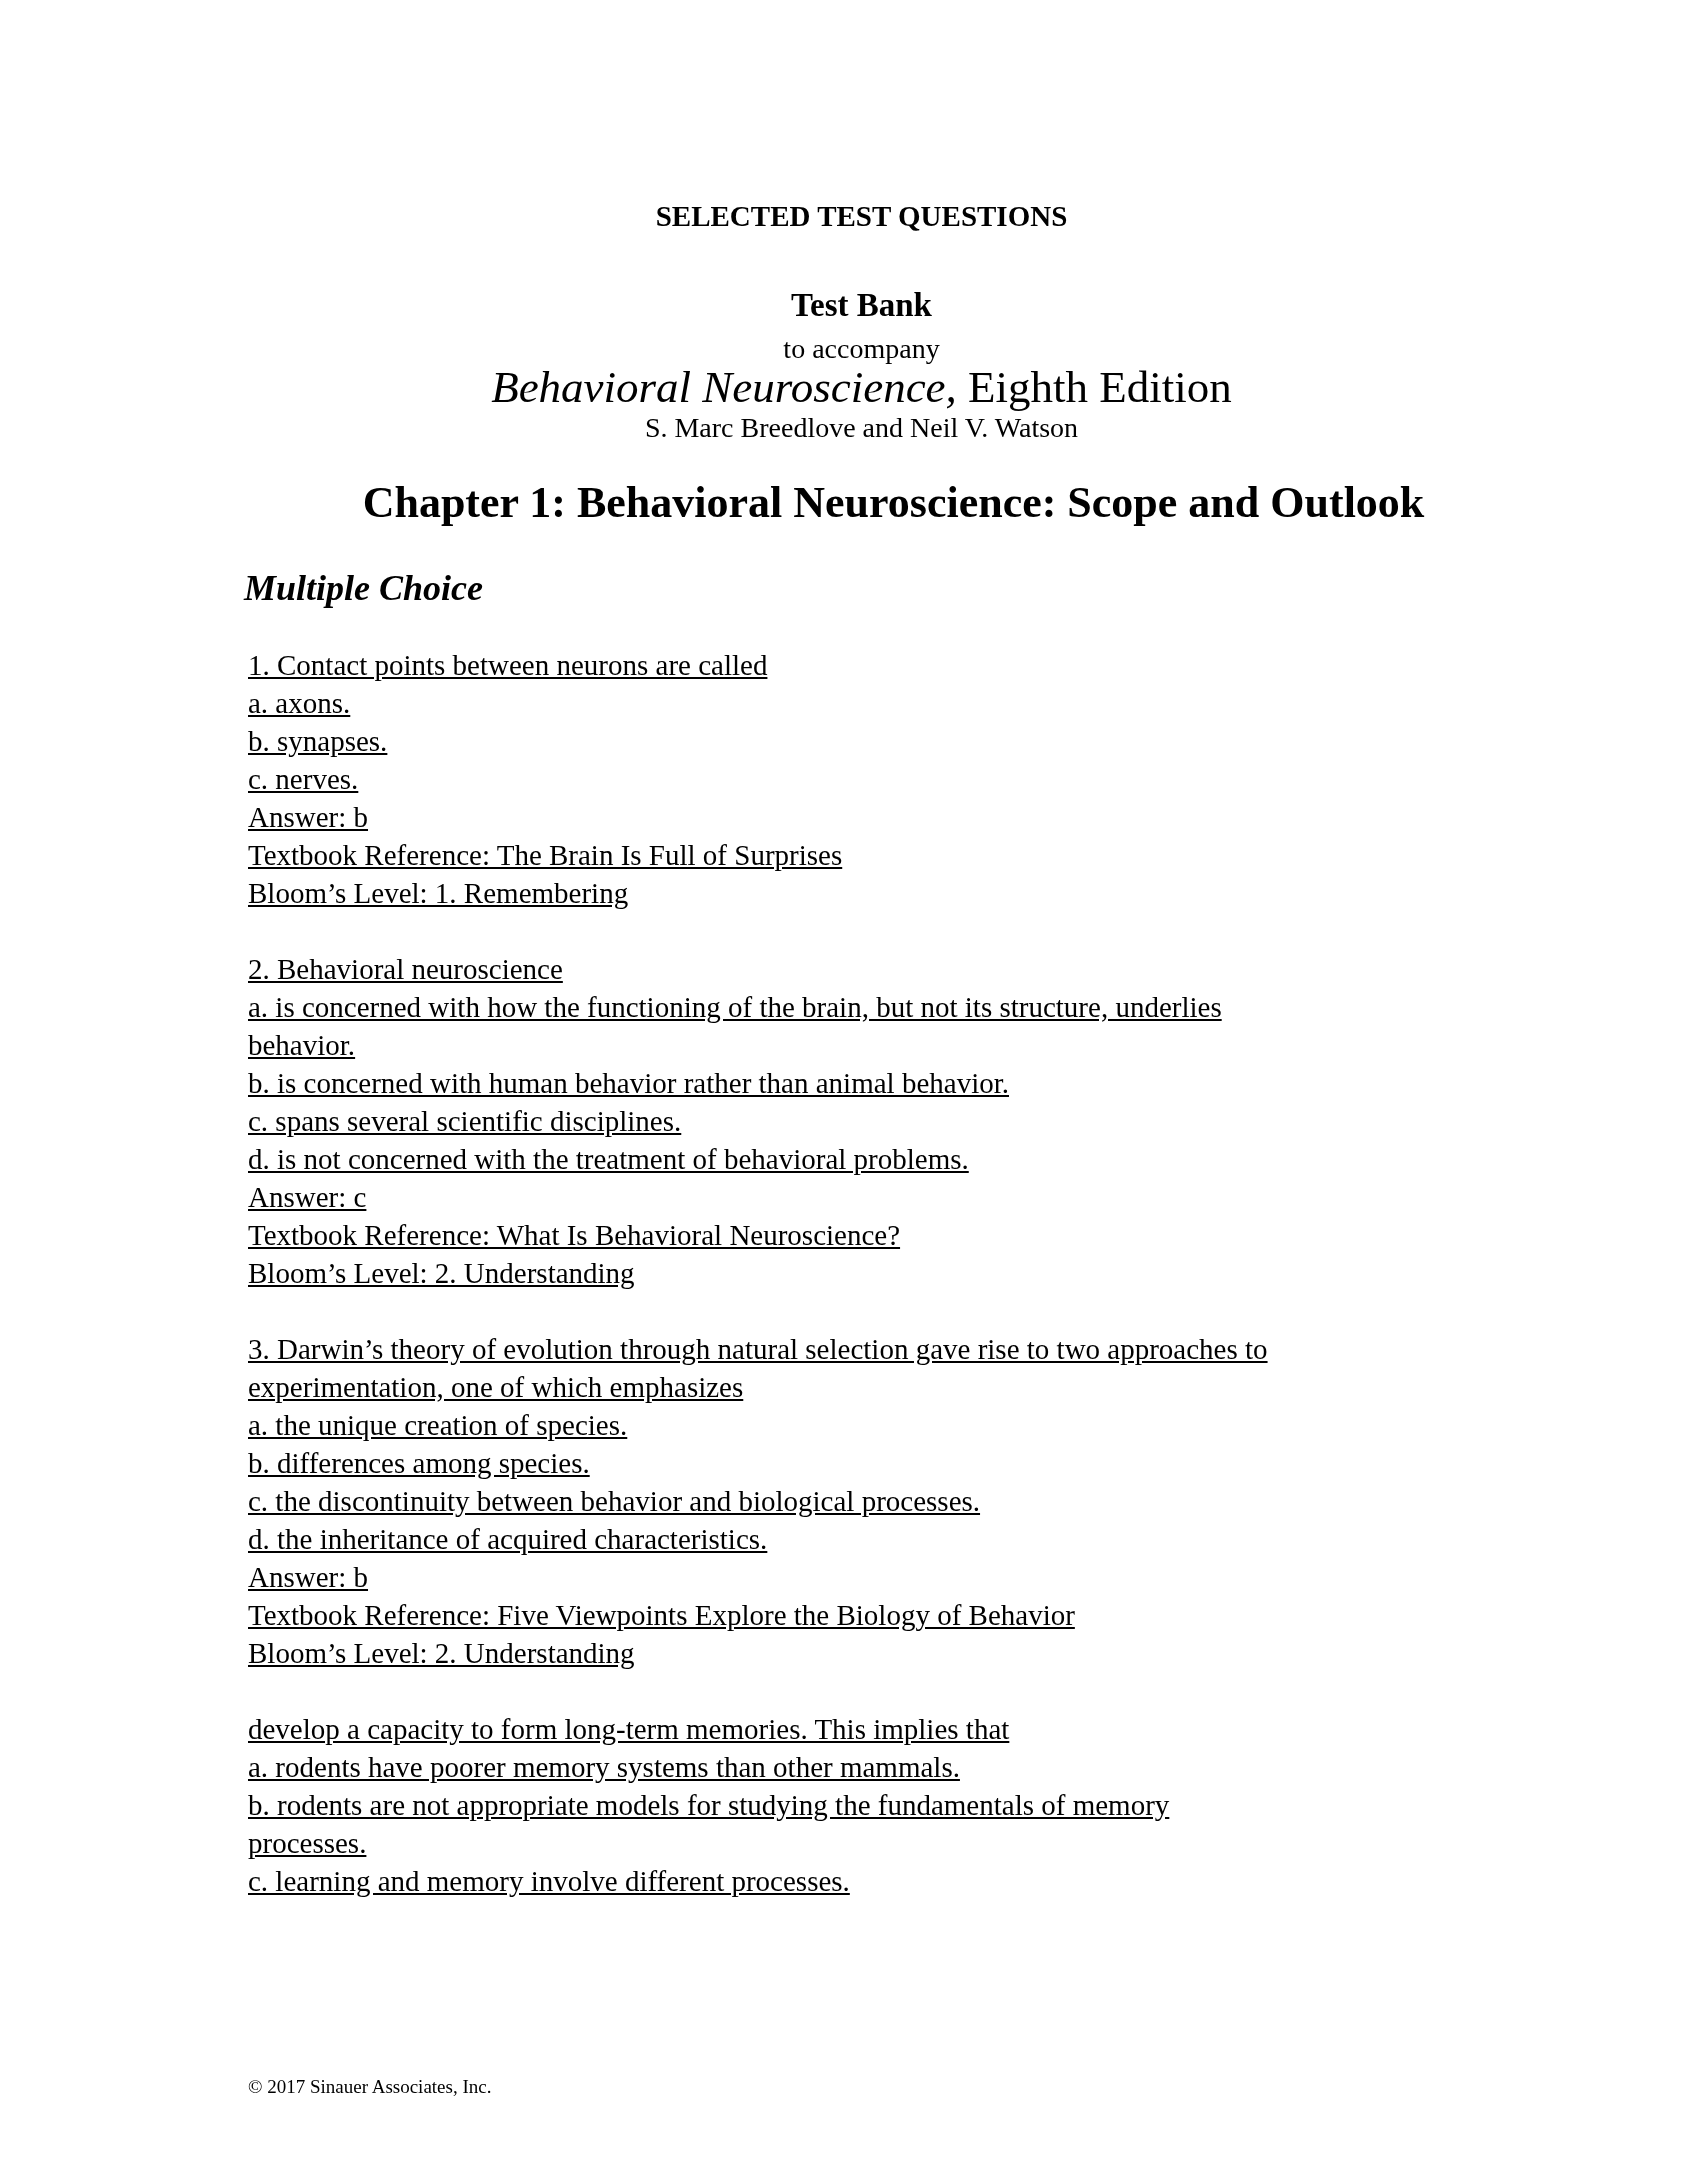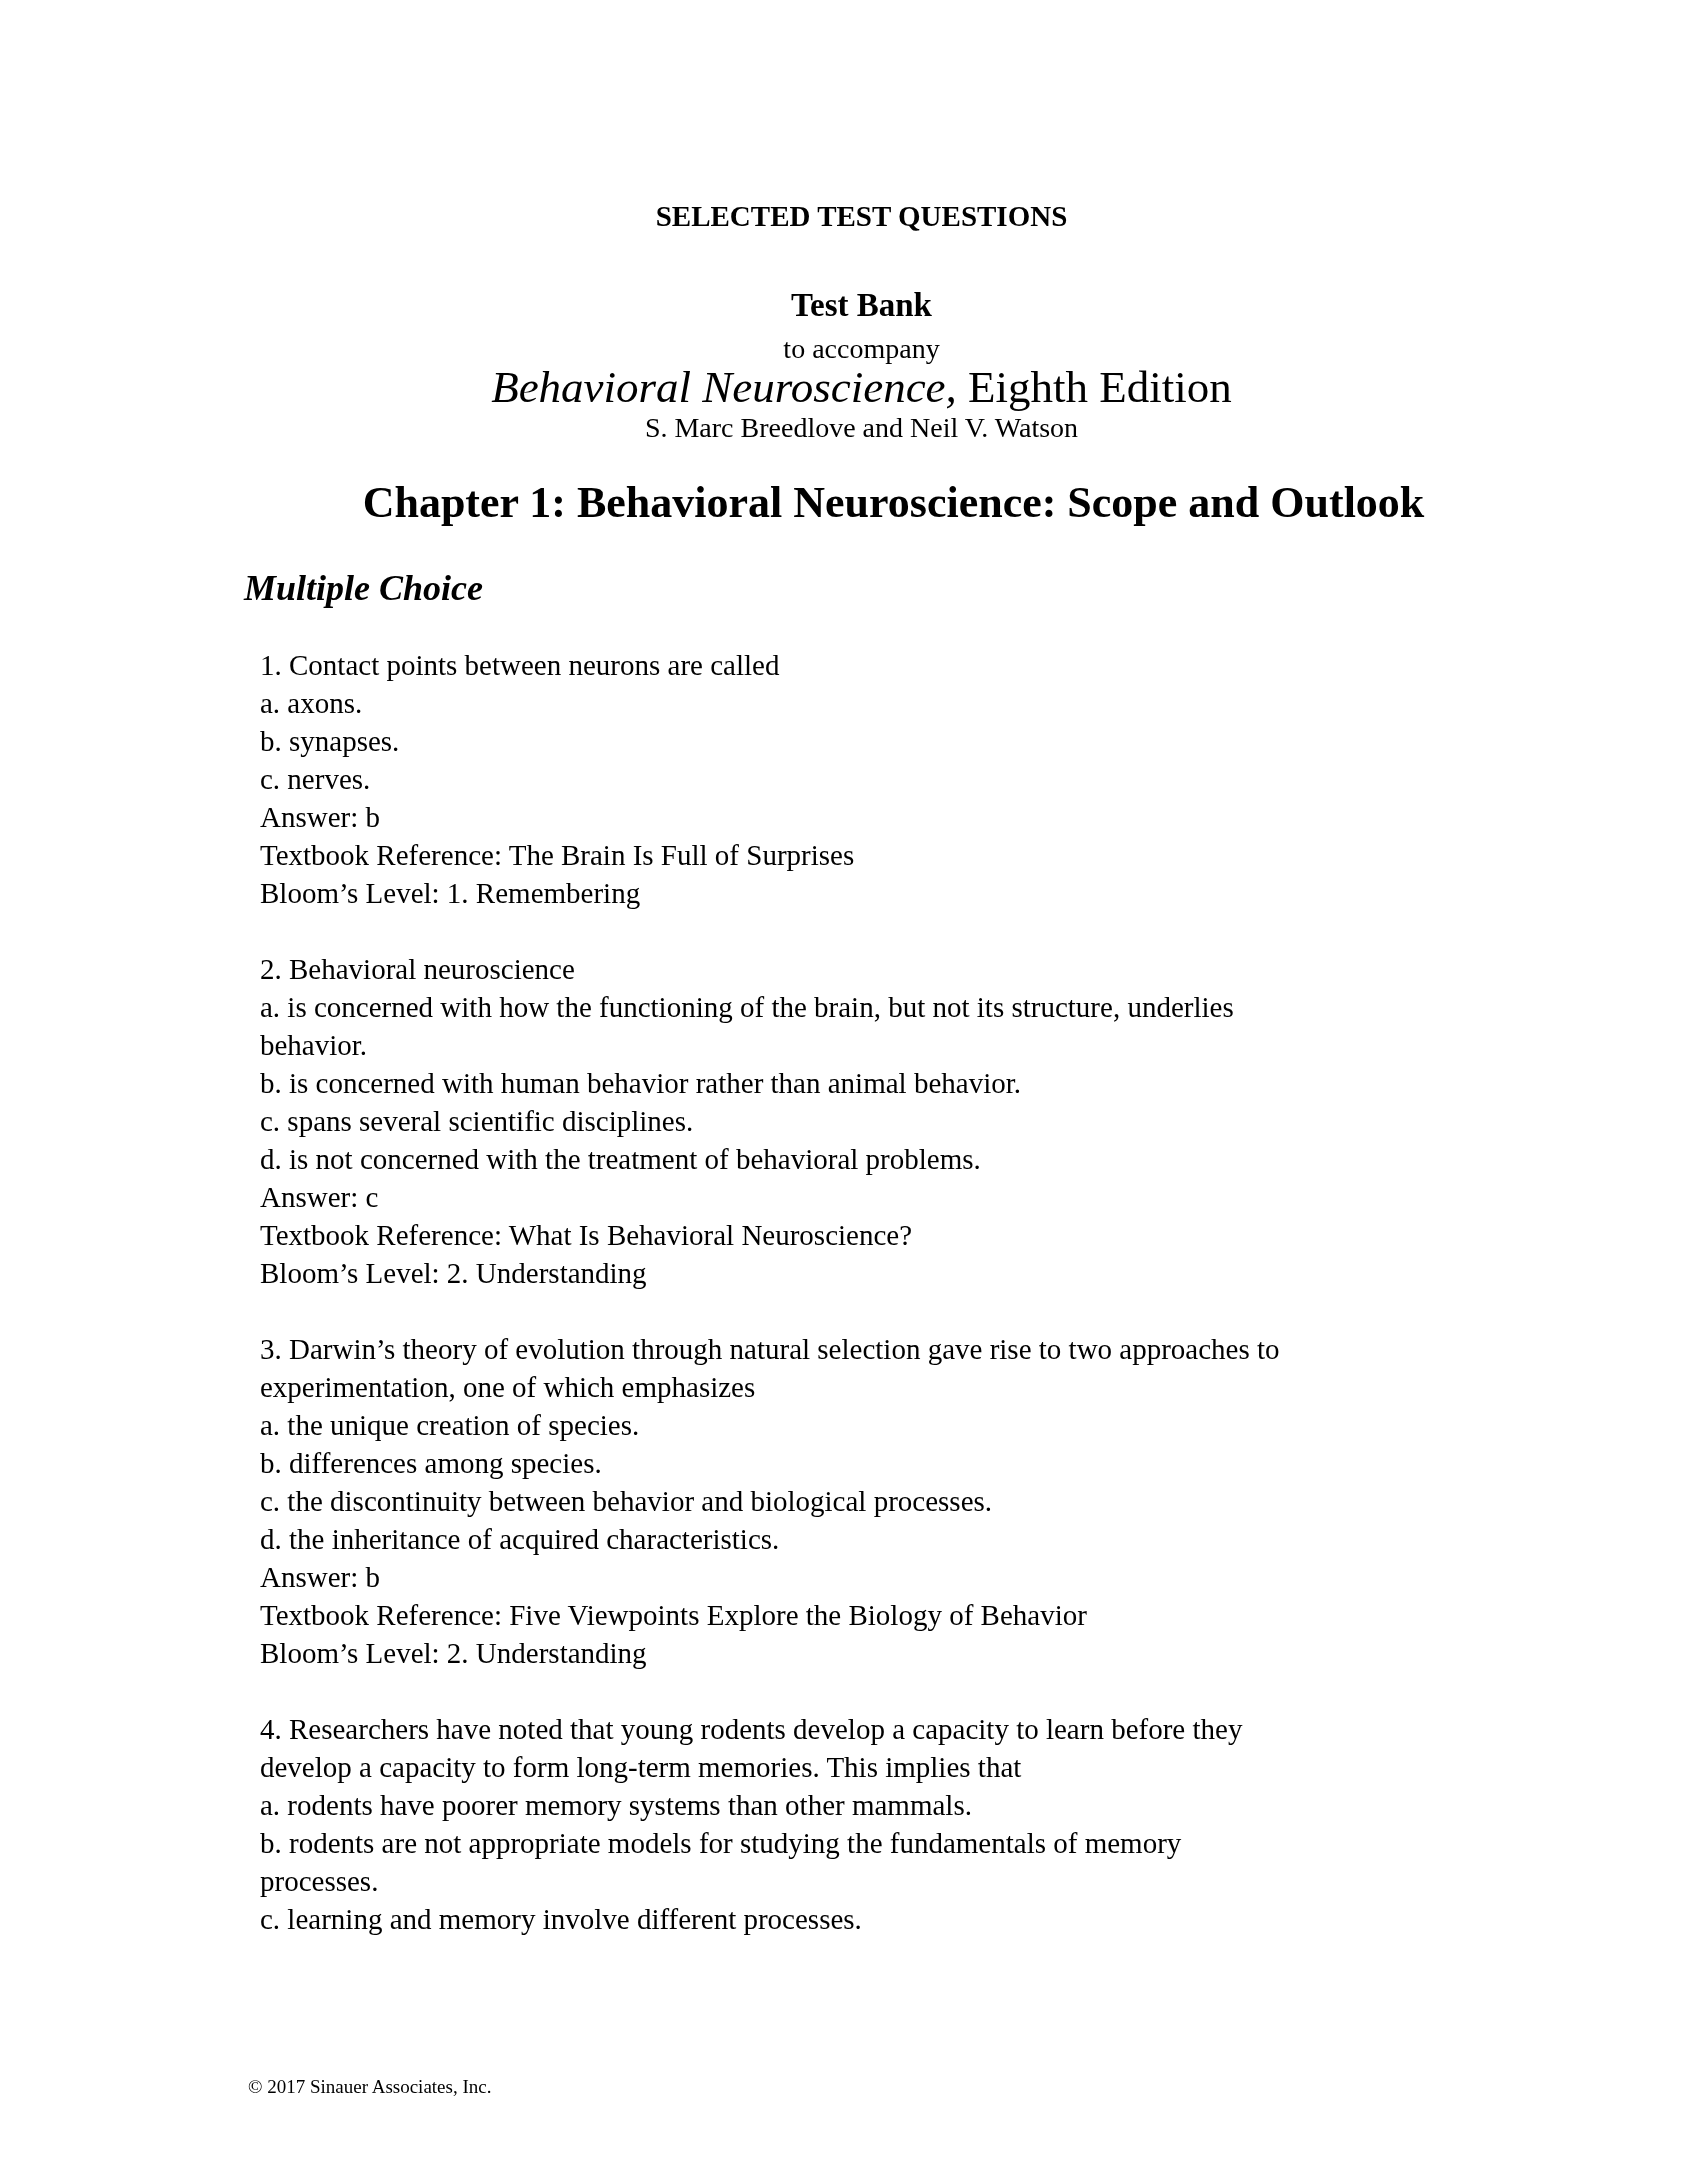--- a/index.html
+++ b/index.html
@@ -70,21 +70,22 @@
   }
   .questions {
     position: absolute;
     left: 248px;
     top: 646px;
     width: 1208px;
     font-size: 29px;
     line-height: 38px;
   }
   .question {
-    margin: 0 0 38px 12px;
+    margin: 0 0 38px 0;
+    text-decoration: underline;
   }
   .line {
     display: block;
     white-space: nowrap;
     height: 38px;
   }
   .footer {
     position: absolute;
     left: 248px;
     top: 2055px;
@@ -132,21 +133,20 @@
     <span class="line">experimentation, one of which emphasizes</span>
     <span class="line">a. the unique creation of species.</span>
     <span class="line">b. differences among species.</span>
     <span class="line">c. the discontinuity between behavior and biological processes.</span>
     <span class="line">d. the inheritance of acquired characteristics.</span>
     <span class="line">Answer: b</span>
     <span class="line">Textbook Reference: Five Viewpoints Explore the Biology of Behavior</span>
     <span class="line">Bloom’s Level: 2. Understanding</span>
   </div>
   <div class="question">
-    <span class="line">4. Researchers have noted that young rodents develop a capacity to learn before they</span>
     <span class="line">develop a capacity to form long-term memories. This implies that</span>
     <span class="line">a. rodents have poorer memory systems than other mammals.</span>
     <span class="line">b. rodents are not appropriate models for studying the fundamentals of memory</span>
     <span class="line">processes.</span>
     <span class="line">c. learning and memory involve different processes.</span>
   </div>
 </div>
 
 <div class="footer">© 2017 Sinauer Associates, Inc.</div>
 

